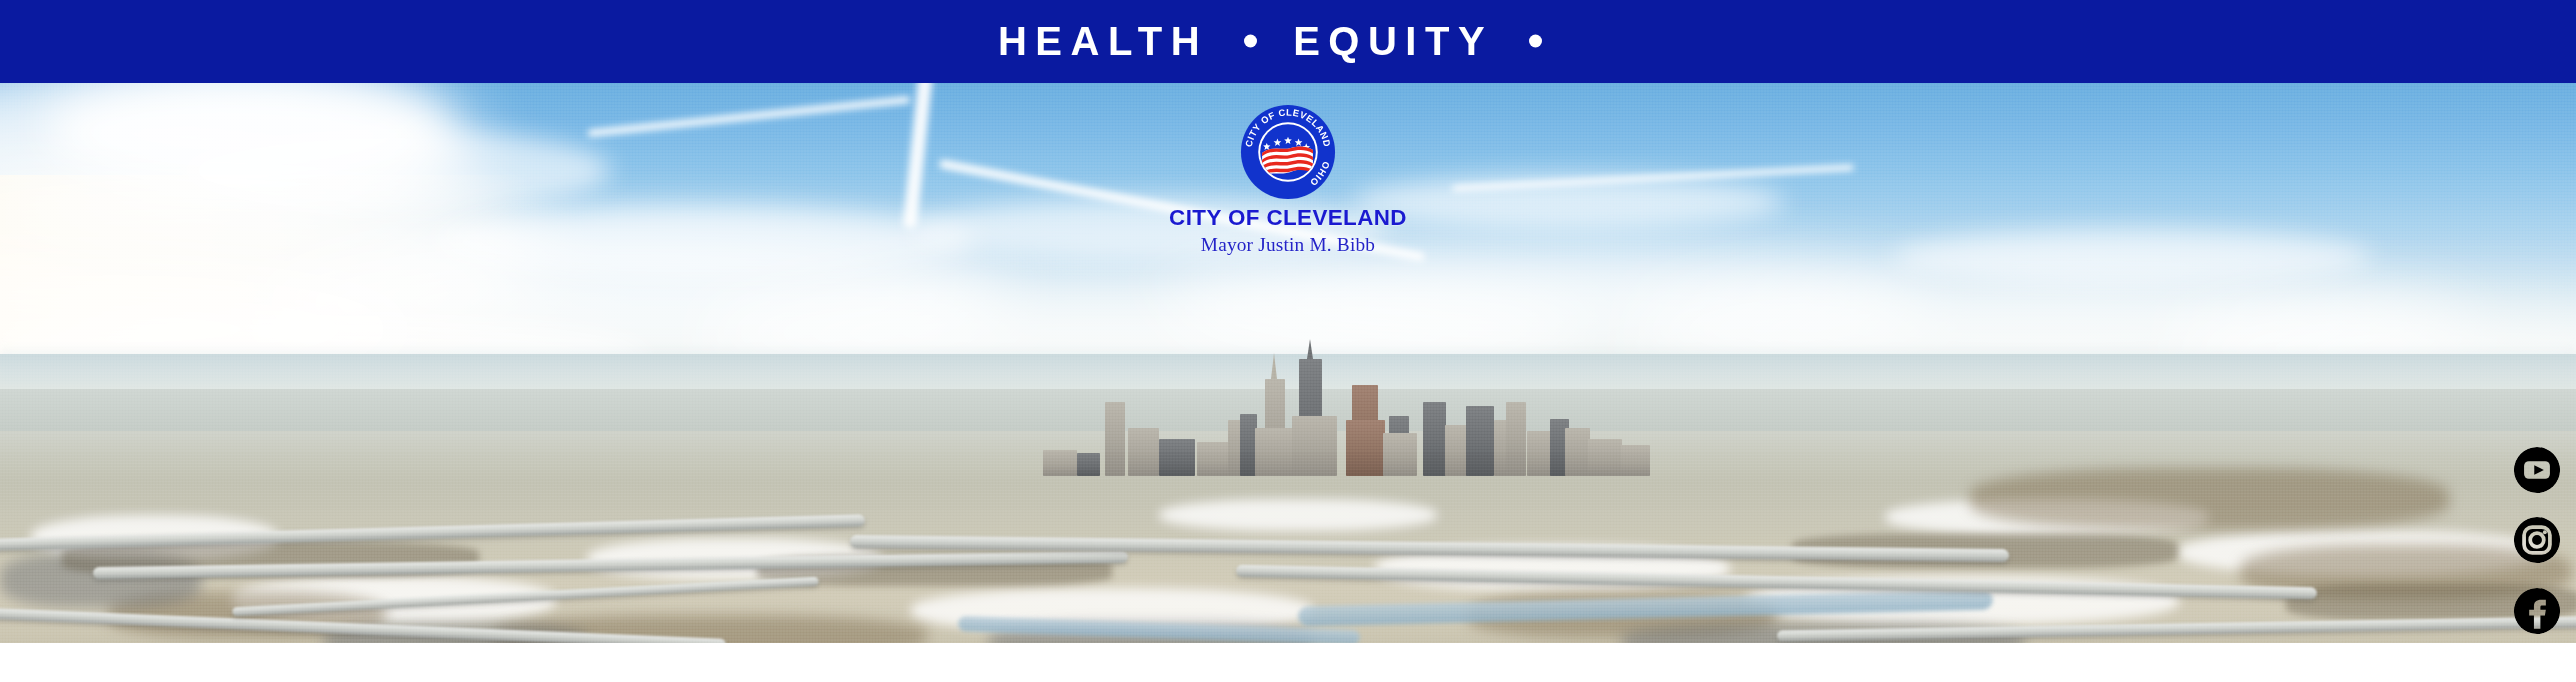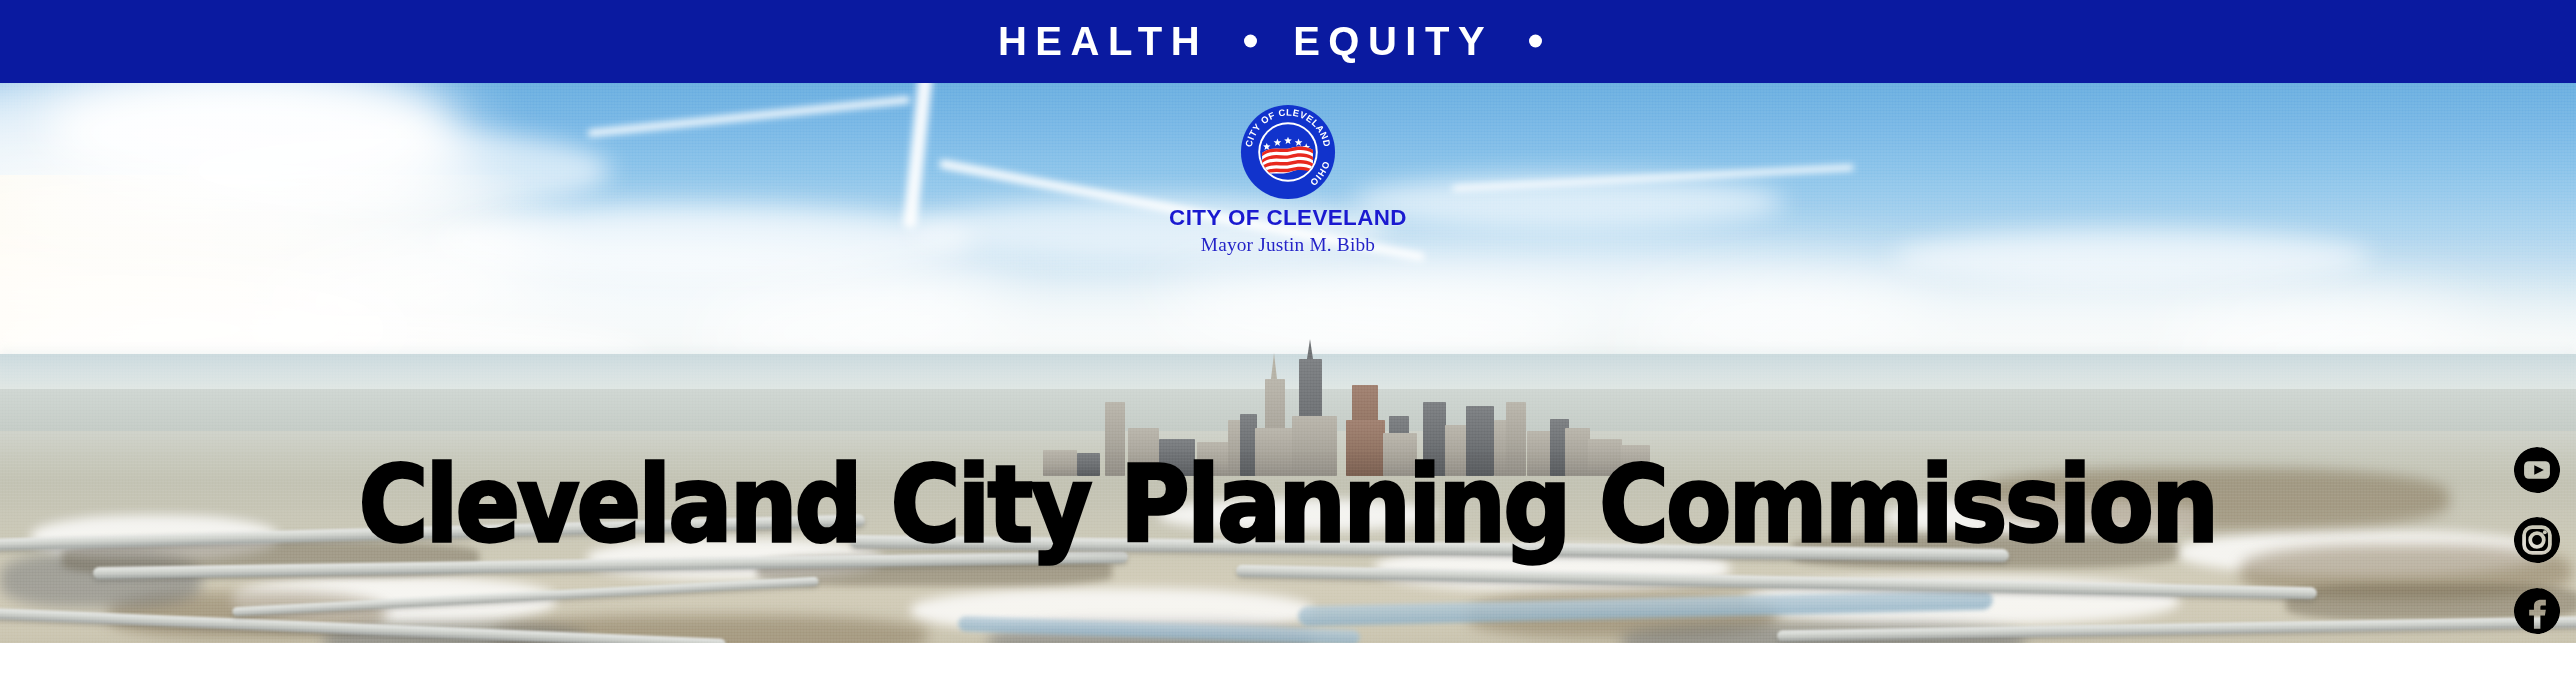--- a/index.html
+++ b/index.html
@@ -465,23 +465,20 @@
           <path d="M 46,144 C 66,128 86,138 104,134 C 120,130 136,128 152,138 L 152,145
                    C 136,135 120,137 104,141 C 86,145 66,135 46,151 Z" fill="#e8291e"></path>
         </g>
       </svg>
     </div>
 
     <div class="seal-title">CITY OF CLEVELAND</div>
     <div class="seal-sub">Mayor Justin M. Bibb</div>
   </div>
 
-  <div class="main-title-wrap">
-    <div class="main-title">Cleveland City Planning Commission</div>
-  </div>
 
   <div class="social-rail">
 
     <a class="social-btn">
       <svg viewBox="0 0 100 100" xmlns="http://www.w3.org/2000/svg" aria-hidden="true">
         <defs>
           <mask id="ytMask">
             <rect x="0" y="0" width="100" height="100" fill="#000"></rect>
             <circle cx="50" cy="50" r="34" fill="#fff"></circle>
             <rect x="31" y="37" width="38" height="26" rx="7" ry="7" fill="#000"></rect>

